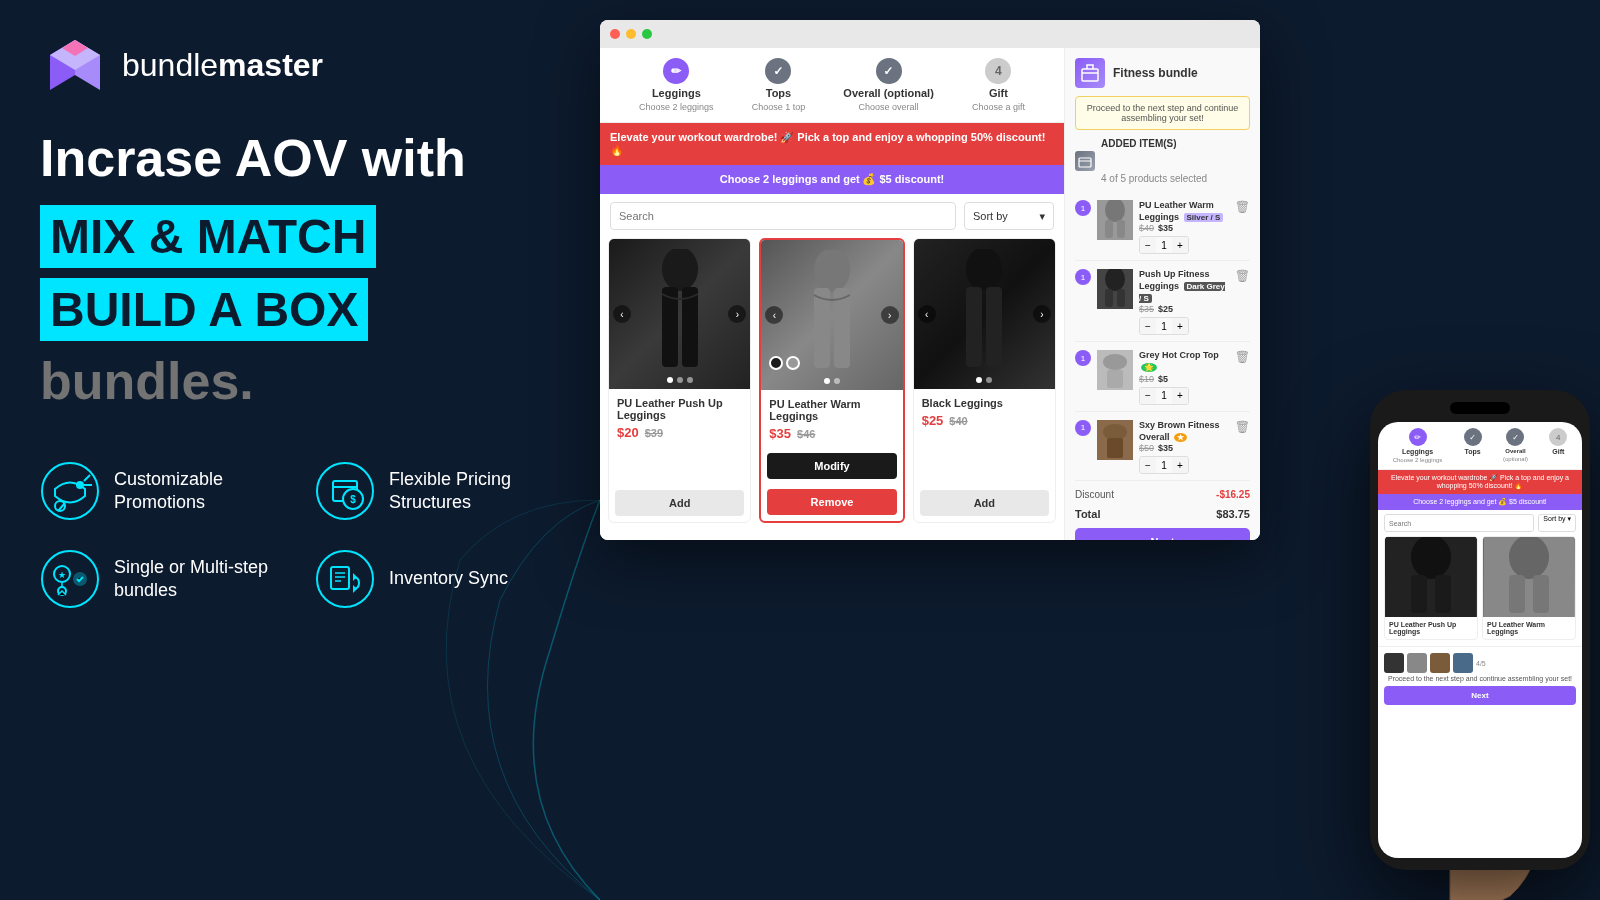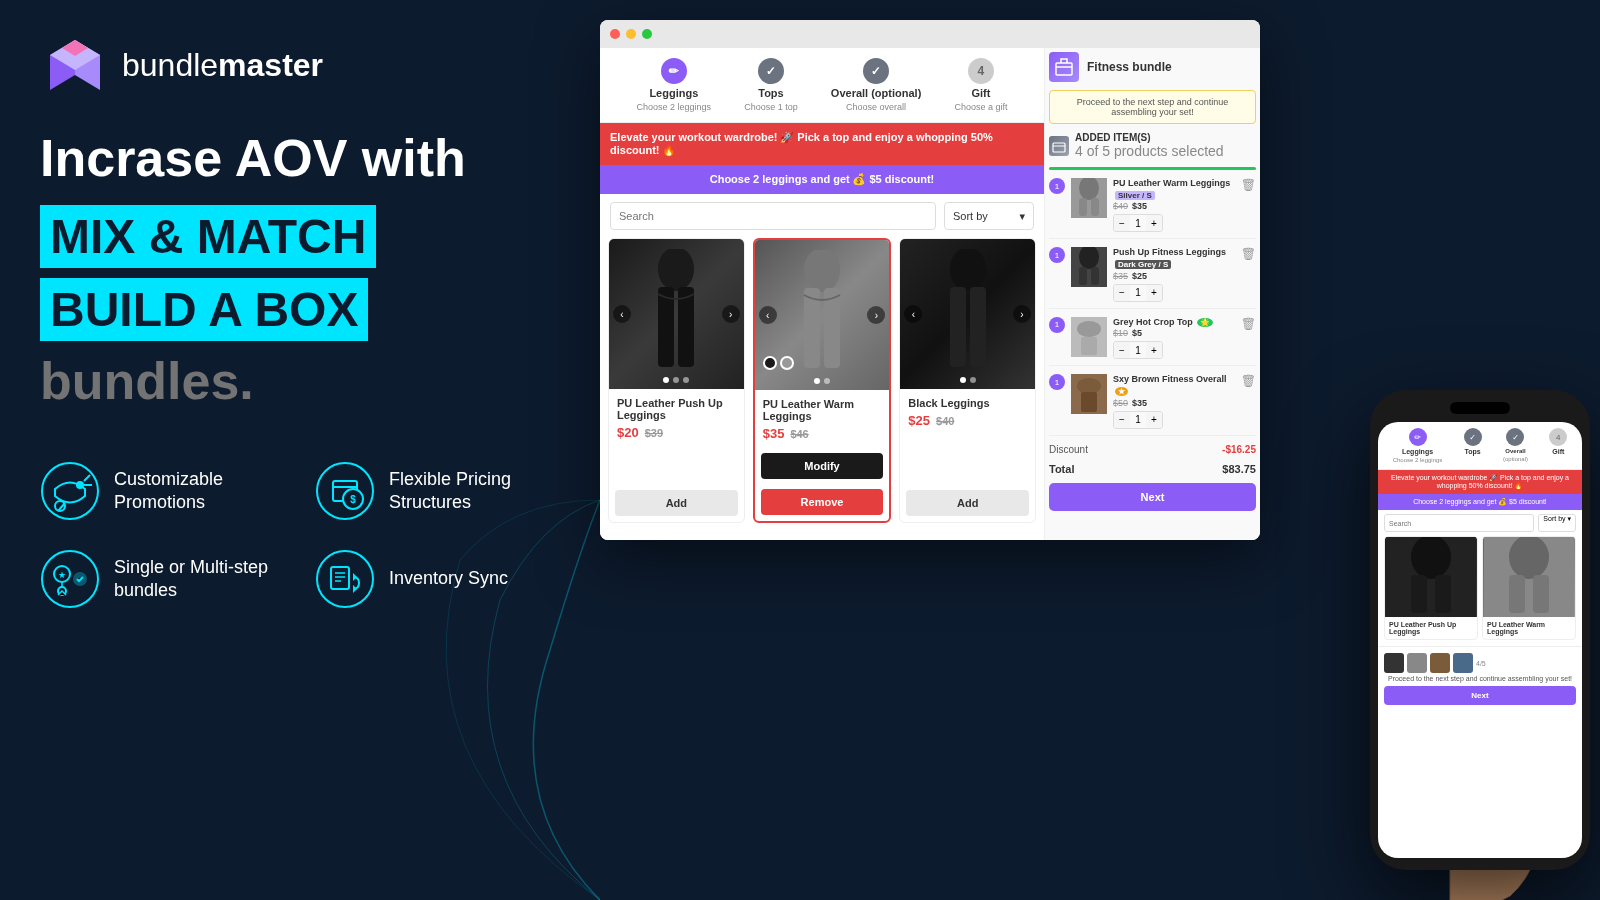--- a/index.html
+++ b/index.html
@@ -397,24 +397,24 @@
       color: white;
     }
 
     .btn-modify {
       background: #1a1a1a;
       color: white;
     }
 
     
     .store-sidebar {
-      width: 216px;
+      width: 196px;
       background: #f9f9f9;
       border-left: 1px solid #eee;
-      padding: 4px;
+      padding: 10px;
       display: flex;
       flex-direction: column;
       gap: 8px;
       overflow: hidden;
     }
 
     .sidebar-bundle-header {
       display: flex;
       align-items: center;
       gap: 8px;
@@ -456,22 +456,23 @@
       border-radius: 3px;
     }
 
     .added-title {
       font-size: 10px;
       font-weight: 700;
       color: #333;
     }
 
     .added-sub {
-      font-size: 14px;
+      font-size: 10px;
       color: #888;
+      margin-top: 24px;
     }
 
     .green-bar {
       height: 3px;
       background: #22c55e;
       border-radius: 2px;
     }
 
     .cart-item {
       display: flex;

